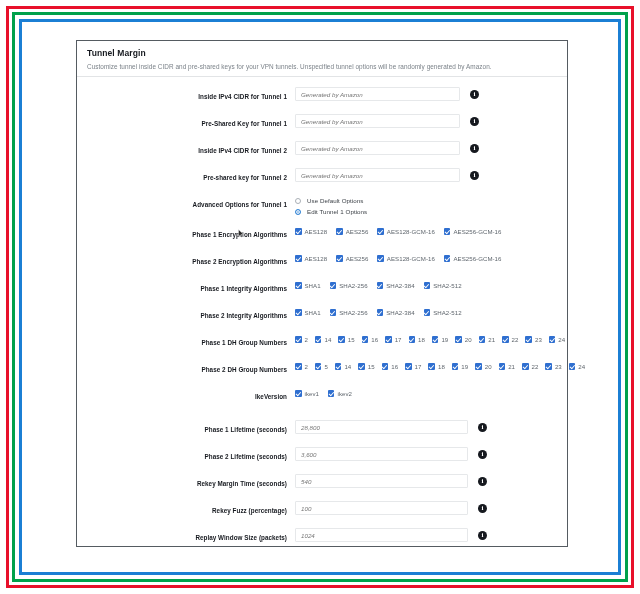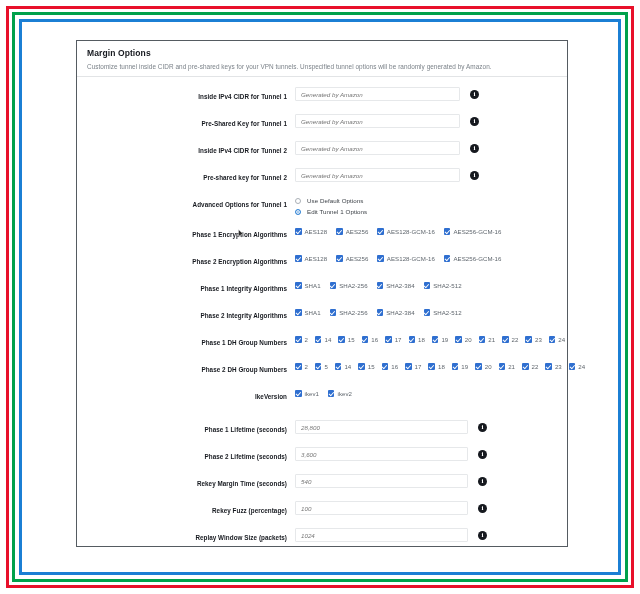--- a/index.html
+++ b/index.html
@@ -96,21 +96,21 @@
 
 <div id="frame-red"></div>
 <div id="frame-green"></div>
 <div id="frame-blue"></div>
 
 <div id="canvas">
 
   <div id="panel">
 
     <div class="panel-head">
-      <div class="panel-title">Margin Options</div>
+      <div class="panel-title">Tunnel Margin</div>
       <div class="panel-desc">Customize tunnel inside CIDR and pre-shared keys for your VPN tunnels. Unspecified tunnel options will be randomly generated by Amazon.</div>
     </div>
 
     <div class="rows" id="rows-top">
         <div class="row">
           <div class="lbl">Inside IPv4 CIDR for Tunnel 1</div>
           <div class="ctl">
             <input type="text" class="txtinput narrow" placeholder="Generated by Amazon" style="">
             <span class="info"></span>
           </div>

